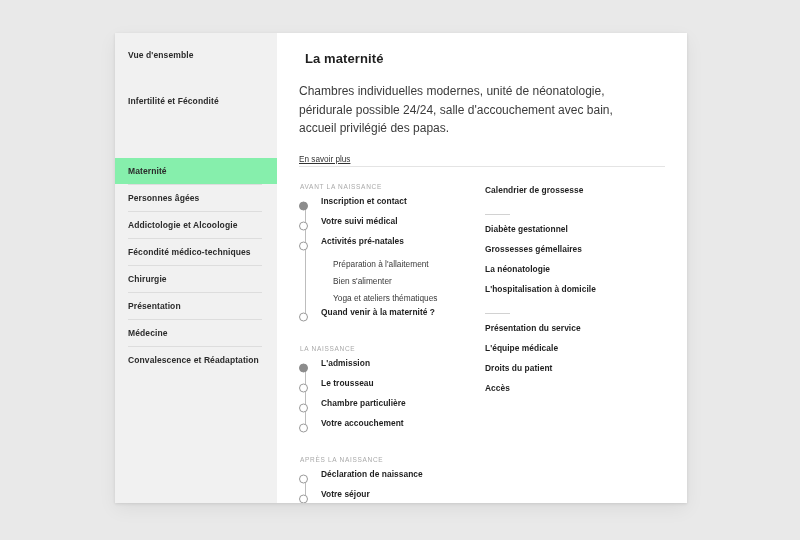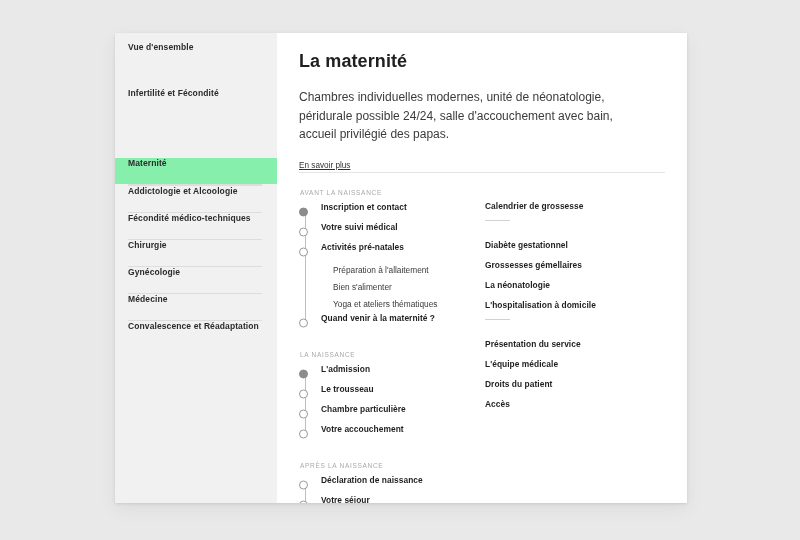--- a/index.html
+++ b/index.html
@@ -34,20 +34,21 @@
     flex: 0 0 162px;
     background: #f1f1f1;
     padding-top: 9px;
     box-sizing: border-box;
     position: relative;
   }
   .nav-item {
     position: relative;
     height: 26px;
     display: flex;
+    align-items: center;
     padding-left: 13px;
     box-sizing: border-box;
     font-size: 8.5px;
     font-weight: bold;
     color: #2b2b2b;
     letter-spacing: 0.1px;
   }
   .nav-item.spaced {
     margin-top: 20px;
   }
@@ -63,24 +64,24 @@
 
   
   .content {
     flex: 1 1 auto;
     background: #ffffff;
     padding: 18px 22px 0 22px;
     box-sizing: border-box;
     position: relative;
   }
   .page-title {
-    font-size: 18px;
+    font-size: 13px;
     font-weight: bold;
     color: #1f1f1f;
-    margin: 0 0 9px 0;
+    margin: 0 0 9px 6px;
     letter-spacing: 0.1px;
   }
   .page-desc {
     font-size: 12px;
     line-height: 1.55;
     color: #3b3b3b;
     margin: 16px 0 10px 0;
     max-width: 350px;
   }
   .more-link {
@@ -175,21 +176,21 @@
     height: 18px;
   }
 
   
   .link-row {
     font-size: 8.4px;
     font-weight: bold;
     color: #1f1f1f;
     height: 20px;
     display: flex;
-    align-items: flex-end;
+    align-items: flex-start;
     letter-spacing: 0.05px;
     cursor: pointer;
   }
   .link-div {
     width: 25px;
     height: 1px;
     background: #d2d2d2;
     margin: 9px 0 9px 0;
   }
 </style>
@@ -202,35 +203,38 @@
       <div class="nav-item">
         <span>Vue d'ensemble</span>
       </div>
       <div class="nav-item spaced">
         <span>Infertilité et Fécondité</span>
       </div>
       <div class="nav-item active">
         <span>Maternité</span>
       </div>
       <div class="nav-sep"></div>
+      <div class="nav-item">
+        <span>Personnes âgées</span>
+      </div>
       <div class="nav-sep"></div>
       <div class="nav-item">
         <span>Addictologie et Alcoologie</span>
       </div>
       <div class="nav-sep"></div>
       <div class="nav-item">
         <span>Fécondité médico-techniques</span>
       </div>
       <div class="nav-sep"></div>
       <div class="nav-item">
         <span>Chirurgie</span>
       </div>
       <div class="nav-sep"></div>
       <div class="nav-item">
-        <span>Gynécologie</span>
+        <span>Présentation</span>
       </div>
       <div class="nav-sep"></div>
       <div class="nav-item">
         <span>Médecine</span>
       </div>
       <div class="nav-sep"></div>
       <div class="nav-item">
         <span>Convalescence et Réadaptation</span>
       </div>
     </nav>

